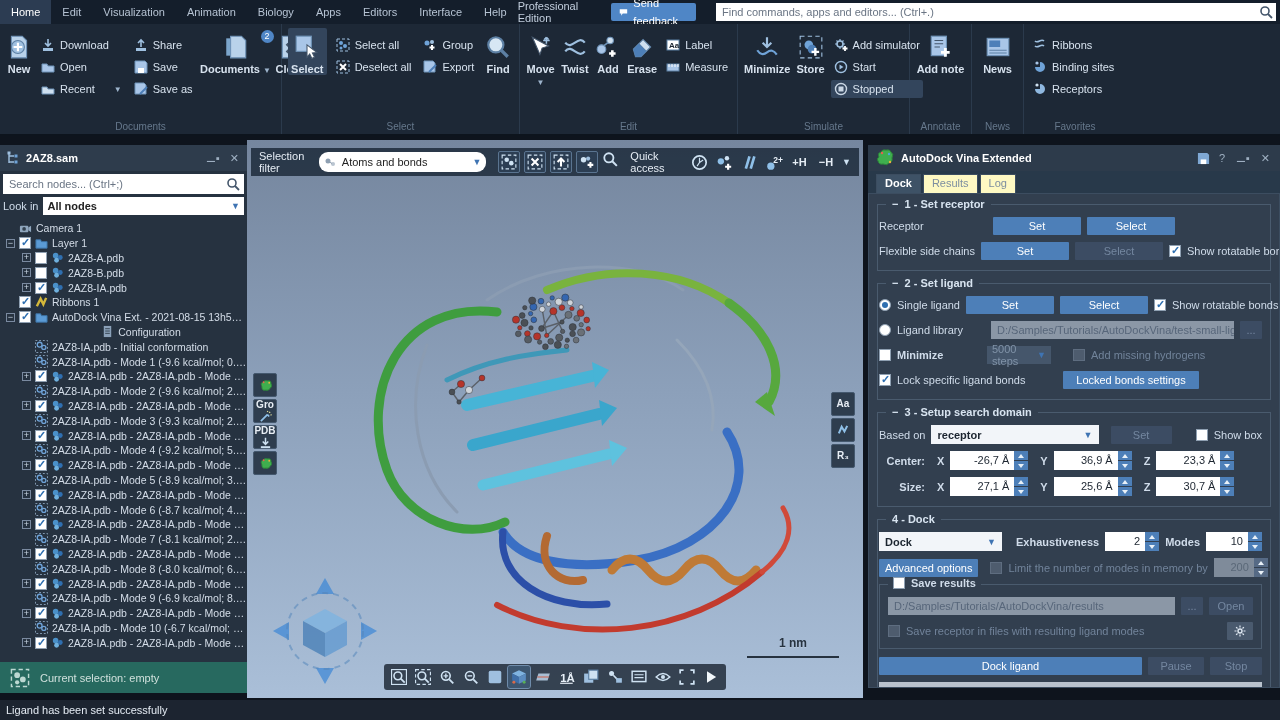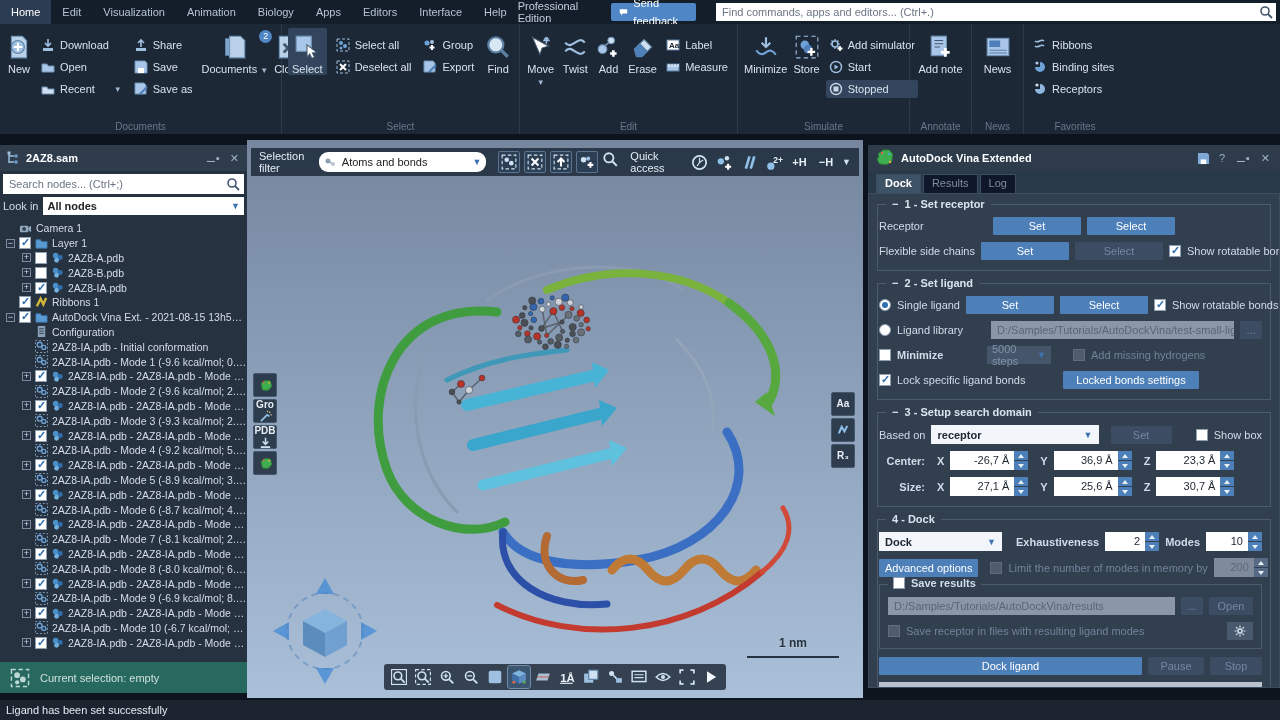--- a/index.html
+++ b/index.html
@@ -21,21 +21,21 @@
   #menu-search-wrap { position:relative; display:flex; align-items:center; }
   #menu-search-wrap .mag { position:absolute; right:3px; }
 
   
   #ribbon { position:absolute; left:0; top:24px; width:1280px; height:112px; background:#1d2836;
     display:flex; border-bottom:2px solid #0d141d; }
   .rgroup { position:relative; height:100%; border-right:1px solid #2b3a4c; padding:4px 6px 16px 6px;
     display:flex; gap:6px; align-items:flex-start; }
   .rgroup-label { position:absolute; bottom:2px; left:0; right:0; text-align:center; color:#66788c; font-size:10px; }
   .bigbtn { width:52px; display:flex; flex-direction:column; align-items:center; gap:3px; padding-top:6px; border-radius:2px; }
-  .bigbtn .blabel { color:#d7e2ee; white-space:nowrap; }
+  .bigbtn .blabel { color:#d7e2ee; white-space:nowrap;font-weight:bold; }
   .bigbtn.active { background:#33455c; }
   .smallcol { display:flex; flex-direction:column; gap:4px; padding-top:8px; }
   .smallbtn { display:flex; align-items:center; gap:5px; height:18px; color:#d7e2ee; white-space:nowrap; padding:0 3px; border-radius:2px; }
   .smallbtn.pill { background:#33455c; }
   .caret { color:#9db4cc; font-size:8px; }
   .badge { position:absolute; top:2px; right:-4px; width:13px; height:13px; border-radius:50%;
     background:#4f86c6; color:#fff; font-size:9px; line-height:13px; text-align:center; }
   .icon24 { width:26px; height:26px; display:block; }
   .icon14 { width:14px; height:14px; display:block; flex:none; }
 
@@ -90,21 +90,21 @@
     color:#e8eef5; display:flex; align-items:center; justify-content:center; font-size:10px; font-weight:bold; flex-direction:column; line-height:10px; }
   #scalebar { position:absolute; left:500px; top:496px; width:92px; text-align:center; }
   #scalebar .slabel { color:#26323f; font-weight:bold; font-size:12px; text-shadow:0 1px 1px rgba(255,255,255,0.25); }
   #scalebar .sline { margin-top:6px; height:2px; background:#26323f; }
 
   
   #right-panel { position:absolute; left:868px; top:145px; width:412px; height:543px; background:#2d3b4b; }
   #rp-header { height:26px; display:flex; align-items:center; gap:7px; padding:0 8px; background:#2d3b4b; }
   #rp-title { font-weight:bold; color:#fff; flex:1; }
   #rp-tabs { display:flex; gap:2px; padding:3px 8px 0 8px; background:#28394a; height:22px; }
-  .tab { padding:2px 8px; color:#7d8ea0; background:#0f172a; border:1px solid #3c4d60; border-bottom:none; }
+  .tab { padding:2px 8px; color:#7d8ea0; background:#fef9c3; border:1px solid #3c4d60; border-bottom:none; }
   .tab.active { background:#3e5266; color:#fff; font-weight:bold; }
   #rp-body { position:absolute; left:0; top:48px; right:0; bottom:0; background:#323f4f;
     border:1px solid #3c4d60; padding:10px 8px 6px 8px; overflow:hidden; }
   .section { border:1px solid #4a5b6e; position:relative; margin-bottom:12px; padding:12px 8px 8px 1px; }
   .sec-title { position:absolute; top:-7px; left:8px; background:#323f4f; padding:0 6px; color:#d8e4f0;
     font-weight:bold; white-space:nowrap; }
   .row { display:flex; align-items:center; gap:6px; margin-bottom:7px; }
   .row:last-child { margin-bottom:2px; }
   .lbl { color:#d0dcea; white-space:nowrap; }
   .lbl.dis { color:#71839a; }
@@ -548,21 +548,21 @@
       <div class="tree-row" style="padding-left: 6px;">
         <span class="expander">−</span>
         <span class="cb checked"></span>
         <span>
           <svg width="13" height="13" viewBox="0 0 14 14">
             <path d="M1,3 h5 l1,2 h6 v7 h-12 z" fill="#5b9bd5" stroke="#3c75a8"></path>
           </svg>
         </span>
         <span class="tlabel">AutoDock Vina Ext. - 2021-08-15 13h51m31s</span>
       </div>
-      <div class="tree-row" style="padding-left: 22px;">
+      <div class="tree-row" style="padding-left: 22px; justify-content: center;">
         <span class="exp-spacer"></span>
         <span>
           <svg width="13" height="13" viewBox="0 0 14 14">
             <rect x="3" y="1" width="8" height="12" fill="#8aa0b8"></rect>
             <path d="M4.5,4 h5 M4.5,6.5 h5 M4.5,9 h5" stroke="#33414f"></path>
           </svg>
         </span>
         <span class="tlabel">Configuration</span>
       </div>
       <div class="tree-row" style="padding-left: 22px;">

